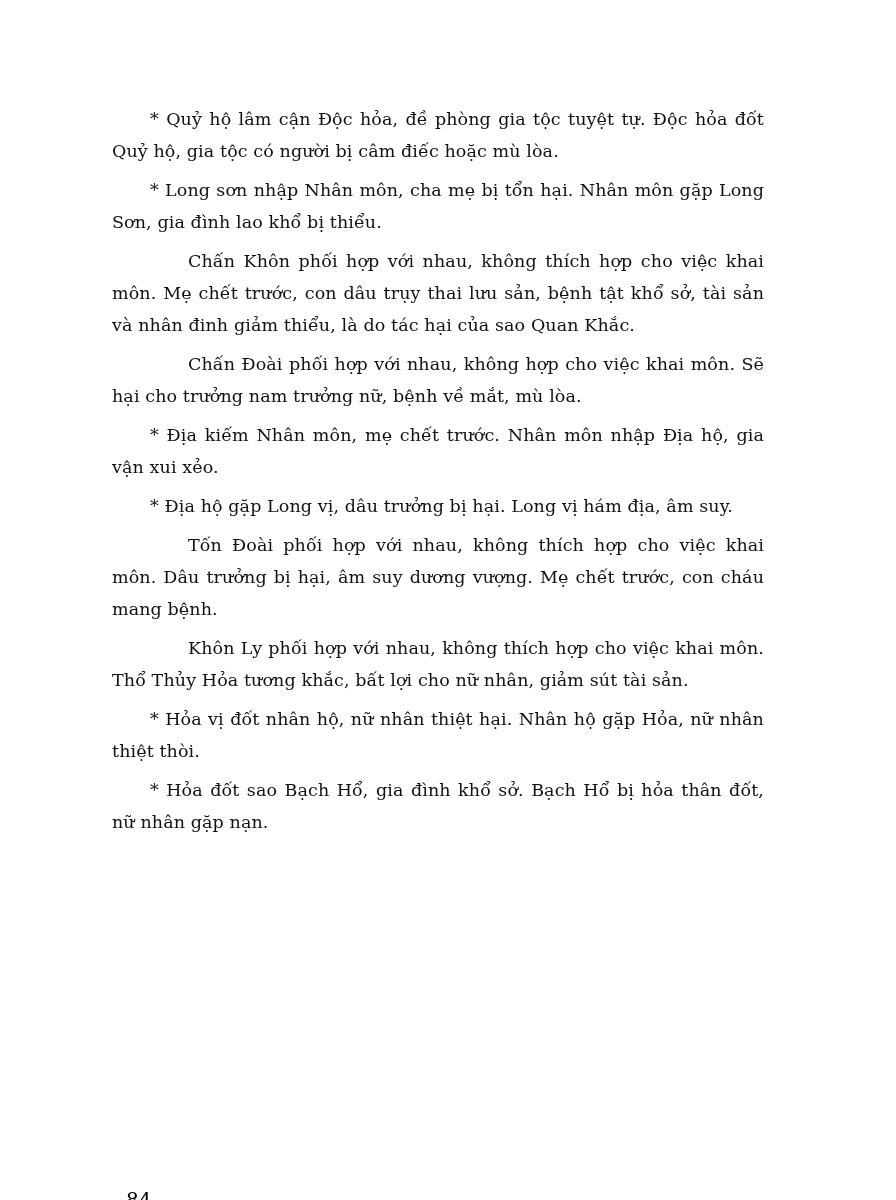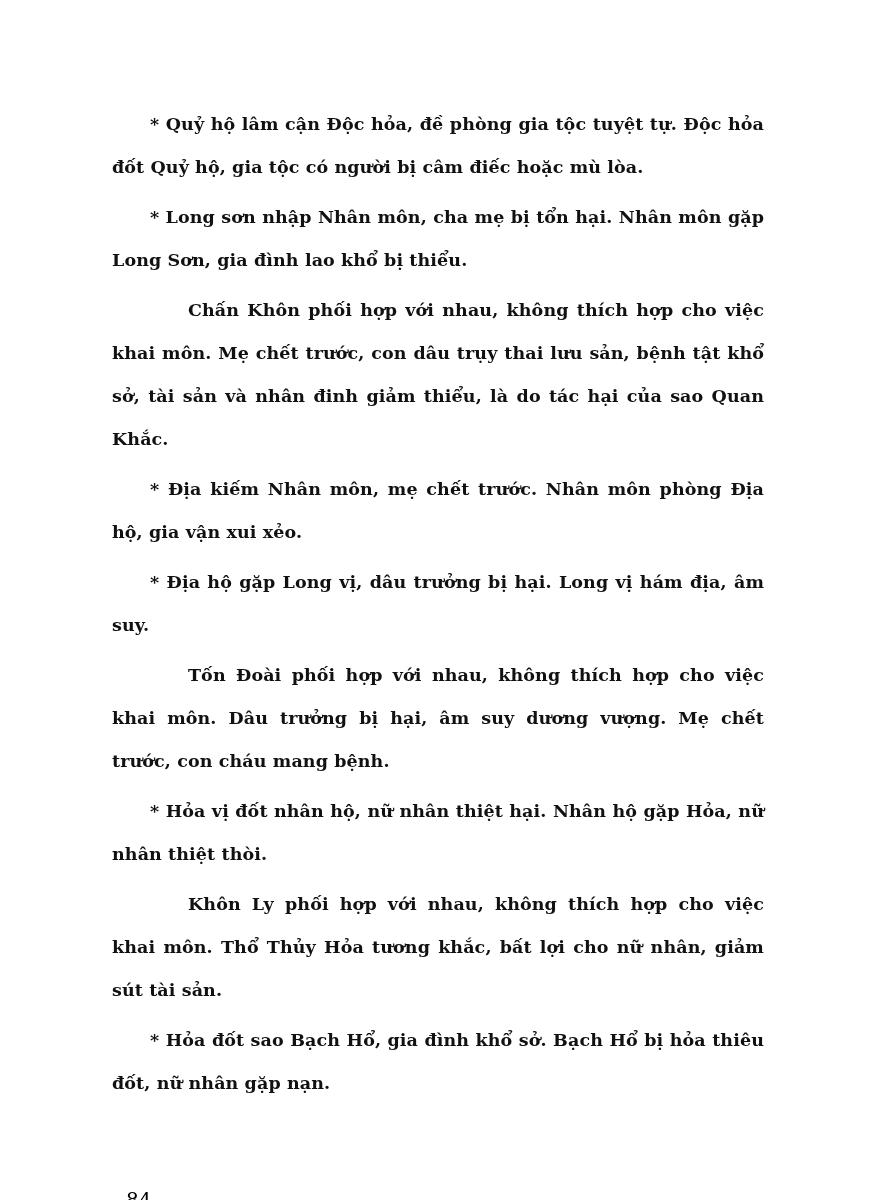--- a/index.html
+++ b/index.html
@@ -16,25 +16,24 @@
       color: #111111;
     }
     .page {
       position: absolute;
       left: 112px;
       top: 103px;
       width: 652px;
     }
     .para {
       font-size: 17.5px;
-      line-height: 43px;
+      line-height: 32px;
       text-align: justify;
       margin: 0 0 7px 0;
       letter-spacing: 0.1px;
-      font-weight: bold;
     }
     .para.star {
       text-indent: 38px;
     }
     .para.indent {
       text-indent: 76px;
     }
     .page-number {
       position: absolute;
       left: 126px;
@@ -45,21 +44,22 @@
       margin-top: 38px;
     }
   </style>
 </head>
 <body>
 
 <div class="page">
   <p class="para star">* Quỷ hộ lâm cận Độc hỏa, đề phòng gia tộc tuyệt tự. Độc hỏa đốt Quỷ hộ, gia tộc có người bị câm điếc hoặc mù lòa.</p>
   <p class="para star">* Long sơn nhập Nhân môn, cha mẹ bị tổn hại. Nhân môn gặp Long Sơn, gia đình lao khổ bị thiểu.</p>
   <p class="para indent">Chấn Khôn phối hợp với nhau, không thích hợp cho việc khai môn. Mẹ chết trước, con dâu trụy thai lưu sản, bệnh tật khổ sở, tài sản và nhân đinh giảm thiểu, là do tác hại của sao Quan Khắc.</p>
-  <p class="para star">* Địa kiếm Nhân môn, mẹ chết trước. Nhân môn phòng Địa hộ, gia vận xui xẻo.</p>
+  <p class="para indent">Chấn Đoài phối hợp với nhau, không hợp cho việc khai môn. Sẽ hại cho trưởng nam trưởng nữ, bệnh về mắt, mù lòa.</p>
+  <p class="para star">* Địa kiếm Nhân môn, mẹ chết trước. Nhân môn nhập Địa hộ, gia vận xui xẻo.</p>
   <p class="para star">* Địa hộ gặp Long vị, dâu trưởng bị hại. Long vị hám địa, âm suy.</p>
   <p class="para indent">Tốn Đoài phối hợp với nhau, không thích hợp cho việc khai môn. Dâu trưởng bị hại, âm suy dương vượng. Mẹ chết trước, con cháu mang bệnh.</p>
+  <p class="para indent">Khôn Ly phối hợp với nhau, không thích hợp cho việc khai môn. Thổ Thủy Hỏa tương khắc, bất lợi cho nữ nhân, giảm sút tài sản.</p>
   <p class="para star">* Hỏa vị đốt nhân hộ, nữ nhân thiệt hại. Nhân hộ gặp Hỏa, nữ nhân thiệt thòi.</p>
-  <p class="para indent">Khôn Ly phối hợp với nhau, không thích hợp cho việc khai môn. Thổ Thủy Hỏa tương khắc, bất lợi cho nữ nhân, giảm sút tài sản.</p>
-  <p class="para star">* Hỏa đốt sao Bạch Hổ, gia đình khổ sở. Bạch Hổ bị hỏa thiêu đốt, nữ nhân gặp nạn.</p>
+  <p class="para star">* Hỏa đốt sao Bạch Hổ, gia đình khổ sở. Bạch Hổ bị hỏa thân đốt, nữ nhân gặp nạn.</p>
 </div>
 
 <div class="page-number">84</div>
 
 </body></html>

